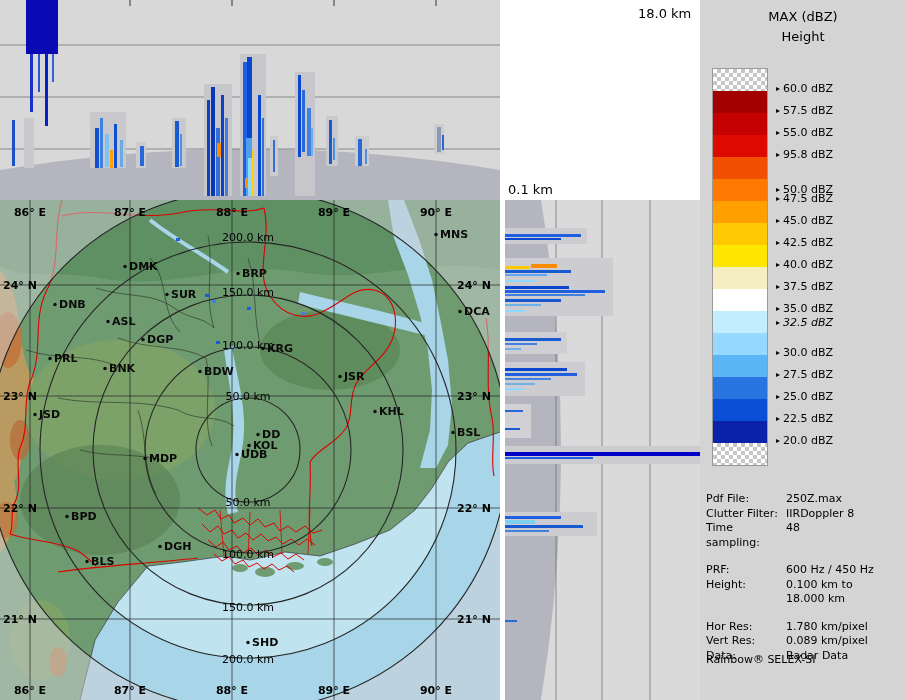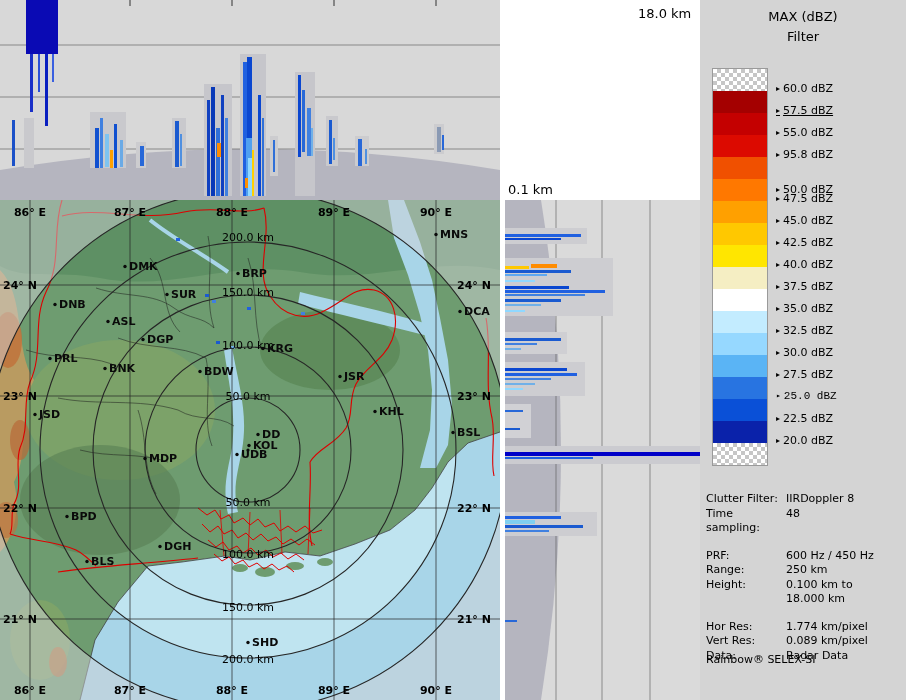--- a/index.html
+++ b/index.html
@@ -353,21 +353,21 @@
       <div class="echo" style="left: 0px; top: 320px; width: 30px; height: 4px; background: rgb(128, 208, 240);"></div>
       <div class="echo" style="left: 0px; top: 325px; width: 78px; height: 3px; background: rgb(26, 90, 208);"></div>
       <div class="echo" style="left: 0px; top: 330px; width: 44px; height: 2px; background: rgb(64, 128, 224);"></div>
       <div class="echo" style="left: 0px; top: 420px; width: 12px; height: 2px; background: rgb(40, 104, 216);"></div>
     </div>
 </div>
 
 <div class="abs" id="legend-panel">
   <div class="legend-title-wrap">
     <div class="legend-title">MAX (dBZ)</div>
-    <div class="legend-title">Filter</div>
+    <div class="legend-title">Height</div>
   </div>
   <div id="colorbar">
       <div class="cblock checker"></div>
       <div class="cblock" style="background: rgb(164, 0, 0);"></div>
       <div class="cblock" style="background: rgb(196, 0, 0);"></div>
       <div class="cblock" style="background: rgb(220, 10, 0);"></div>
       <div class="cblock" style="background: rgb(240, 80, 0);"></div>
       <div class="cblock" style="background: rgb(255, 120, 0);"></div>
       <div class="cblock" style="background: rgb(255, 160, 0);"></div>
       <div class="cblock" style="background: rgb(255, 200, 0);"></div>
@@ -377,62 +377,62 @@
       <div class="cblock" style="background: rgb(195, 236, 255);"></div>
       <div class="cblock" style="background: rgb(150, 216, 255);"></div>
       <div class="cblock" style="background: rgb(90, 180, 245);"></div>
       <div class="cblock" style="background: rgb(40, 116, 225);"></div>
       <div class="cblock" style="background: rgb(10, 80, 215);"></div>
       <div class="cblock" style="background: rgb(10, 34, 170);"></div>
       <div class="cblock checker"></div>
     </div>
   <div id="colorbar-labels">
       <div class="cbar-label" style="top: 14px;">60.0 dBZ</div>
-      <div class="cbar-label" style="top: 36px; text-decoration: underline;">57.5 dBZ</div>
+      <div class="cbar-label" style="top: 36px;">57.5 dBZ</div>
       <div class="cbar-label" style="top: 58px;">55.0 dBZ</div>
       <div class="cbar-label" style="top: 80px;">95.8 dBZ</div>
       <div class="cbar-label" style="top: 115px;">50.0 dBZ</div>
       <div class="cbar-label" style="top: 124px;">47.5 dBZ</div>
       <div class="cbar-label" style="top: 146px;">45.0 dBZ</div>
       <div class="cbar-label" style="top: 168px;">42.5 dBZ</div>
       <div class="cbar-label" style="top: 190px;">40.0 dBZ</div>
       <div class="cbar-label" style="top: 212px;">37.5 dBZ</div>
       <div class="cbar-label" style="top: 234px;">35.0 dBZ</div>
-      <div class="cbar-label" style="top: 256px;">32.5 dBZ</div>
+      <div class="cbar-label" style="top: 248px; font-style: italic;">32.5 dBZ</div>
       <div class="cbar-label" style="top: 278px;">30.0 dBZ</div>
       <div class="cbar-label" style="top: 300px;">27.5 dBZ</div>
-      <div class="cbar-label" style="top: 322px; font-family: Liberation Mono, monospace;">25.0 dBZ</div>
+      <div class="cbar-label" style="top: 322px;">25.0 dBZ</div>
       <div class="cbar-label" style="top: 344px;">22.5 dBZ</div>
       <div class="cbar-label" style="top: 366px;">20.0 dBZ</div>
     </div>
   <div id="info-rows">
       <div class="info-row">
+        <span class="ilabel">Pdf File:</span>
+        <span class="ivalue">250Z.max</span>
+      </div>
+      <div class="info-row">
         <span class="ilabel">Clutter Filter:</span>
         <span class="ivalue">IIRDoppler 8</span>
       </div>
       <div class="info-row">
         <span class="ilabel">Time sampling:</span>
         <span class="ivalue">48</span>
       </div>
       <div class="info-row gap">
         <span class="ilabel">PRF:</span>
         <span class="ivalue">600 Hz / 450 Hz</span>
       </div>
       <div class="info-row">
-        <span class="ilabel">Range:</span>
-        <span class="ivalue">250 km</span>
-      </div>
-      <div class="info-row">
         <span class="ilabel">Height:</span>
         <span class="ivalue">0.100 km to
 18.000 km</span>
       </div>
       <div class="info-row gap">
         <span class="ilabel">Hor Res:</span>
-        <span class="ivalue">1.774 km/pixel</span>
+        <span class="ivalue">1.780 km/pixel</span>
       </div>
       <div class="info-row">
         <span class="ilabel">Vert Res:</span>
         <span class="ivalue">0.089 km/pixel</span>
       </div>
       <div class="info-row">
         <span class="ilabel">Data:</span>
         <span class="ivalue">Radar Data</span>
       </div>
     </div>

